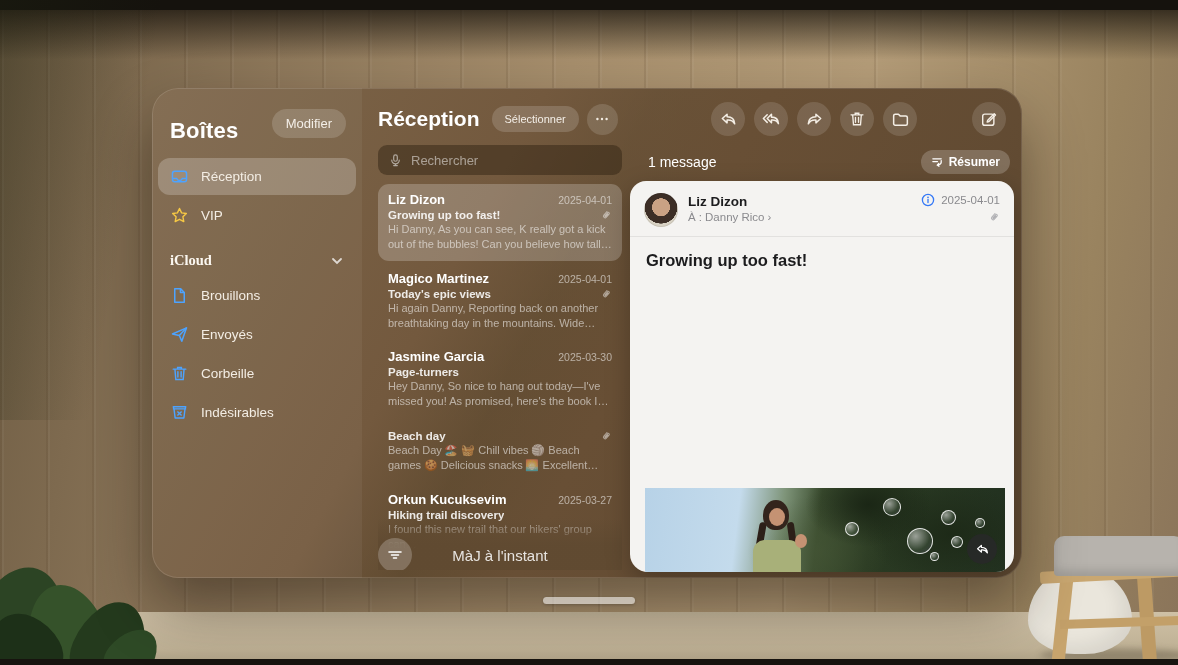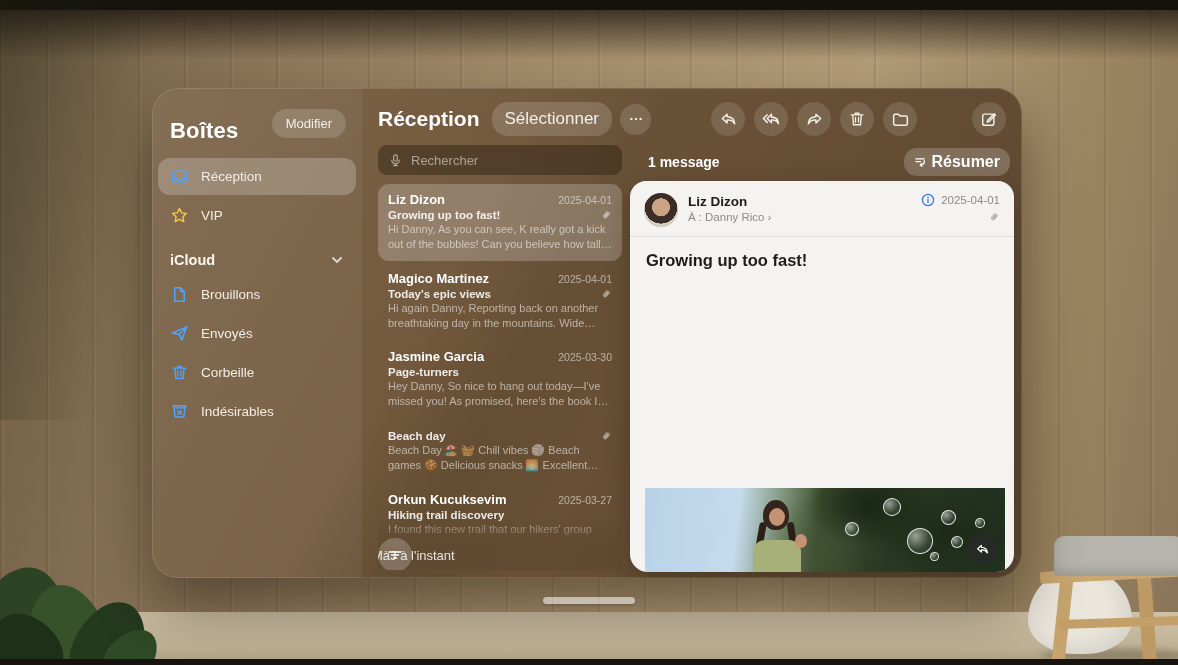--- a/index.html
+++ b/index.html
@@ -51,30 +51,30 @@
   }
 
   
   .sidebar { position:absolute; left:0; top:0; width:210px; bottom:0; padding:14px 6px 10px 6px; background:rgba(255,255,255,0.05); }
   .sb-head { display:flex; align-items:center; justify-content:space-between; padding:0 10px 0 12px; margin-bottom:14px; }
   .sb-title { font-size:22px; font-weight:700; letter-spacing:.2px;margin-top:16px; }
   .pill-btn { background:rgba(255,255,255,0.16); border:none; color:#f4efe8; font-size:13px; padding:7px 14px; border-radius:16px; font-family:inherit; cursor:pointer; }
   .sb-item { display:flex; align-items:center; gap:12px; padding:9px 12px; border-radius:12px; font-size:13.5px; color:#f3ede4; margin-bottom:2px; cursor:pointer; }
   .sb-item.selected { background:rgba(255,255,255,0.22); }
   .sb-item svg { flex:0 0 auto; }
-  .sb-section { display:flex; align-items:center; justify-content:space-between; padding:16px 12px 8px 12px; font-size:14.5px; font-weight:700; color:#fbf7f0; }
+  .sb-section { display:flex; align-items:center; justify-content:space-between; padding:16px 12px 8px 12px; font-size:14.5px; font-weight:700; color:#fbf7f0;font-family:Liberation Serif, serif; }
   .sb-section svg { opacity:.75; }
   .icon-blue { color:#4da3ff; }
   .icon-star { color:#f6c844; }
 
   
   .main { position:absolute; left:210px; top:0; right:0; bottom:0; }
   .main-head { display:flex; align-items:center; padding:12px 16px 0 16px; height:50px; }
   .main-title { font-size:21px; font-weight:700; margin-right:12px; }
-  .select-btn { font-size:17px; padding:7px 13px; }
+  .select-btn { font-size:11px; padding:7px 13px; }
   .circle-btn { width:31px; height:31px; border-radius:50%; background:rgba(255,255,255,0.14); border:none; color:#f2ece2; display:flex; align-items:center; justify-content:center; margin-left:8px; cursor:pointer; }
   .toolbar { display:flex; align-items:center; margin-left:auto; gap:9px; }
   .tb-btn { width:34px; height:34px; border-radius:50%; background:rgba(255,255,255,0.13); border:none; color:#f4eee5; display:flex; align-items:center; justify-content:center; cursor:pointer; }
   .compose-btn { margin-left:46px; }
 
   
   .list-pane { position:absolute; left:16px; top:57px; width:244px; bottom:8px; overflow:hidden; }
   .search-field { display:flex; align-items:center; gap:8px; height:30px; border-radius:9px; background:rgba(45,30,15,0.45); padding:0 10px; color:rgba(255,255,255,0.55); }
   .search-field input { background:transparent; border:none; outline:none; color:#f3ede4; font-size:13px; width:100%; font-family:inherit; }
   .search-field input::placeholder { color:rgba(255,255,255,0.5); }
@@ -84,27 +84,27 @@
   .msg .row1 { display:flex; justify-content:space-between; align-items:baseline; }
   .msg .sender { font-size:13px; font-weight:700; color:#fff; }
   .msg .date { font-size:10.5px; color:rgba(255,255,255,0.55); }
   .msg .row2 { display:flex; justify-content:space-between; align-items:center; margin-top:2px; }
   .msg .subj { font-size:11.5px; font-weight:700; color:rgba(255,255,255,0.88); white-space:nowrap; overflow:hidden; text-overflow:ellipsis; }
   .msg .clip { color:rgba(255,255,255,0.5); flex:0 0 auto; margin-left:6px; }
   .msg .prev { font-size:11px; line-height:1.35; color:rgba(255,255,255,0.55); margin-top:1px; display:-webkit-box; -webkit-line-clamp:2; -webkit-box-orient:vertical; overflow:hidden; }
   .list-bottom { position:absolute; left:-6px; right:-6px; bottom:-8px; height:60px; padding:14px 6px 0 6px;
     background:linear-gradient(to top, rgba(96,74,49,0.97) 55%, rgba(96,74,49,0)); display:flex; align-items:center; }
   .filter-btn { width:34px; height:34px; border-radius:50%; background:rgba(255,255,255,0.22); border:none; color:#fff; display:flex; align-items:center; justify-content:center; cursor:pointer; }
-  .status-text { position:absolute; left:0; right:0; text-align:left; font-size:13px; color:rgba(255,255,255,0.85); pointer-events:none; }
+  .status-text { position:absolute; left:0; right:0; text-align:center; font-size:15px; color:rgba(255,255,255,0.85); pointer-events:none; }
 
   
   .reading-pane { position:absolute; left:268px; top:60px; right:8px; bottom:6px; display:flex; flex-direction:column; }
   .reading-head { display:flex; align-items:center; justify-content:space-between; padding:2px 4px 0 18px; height:26px; }
-  .msg-count { font-size:14px; font-weight:700; }
-  .summarize-btn { display:flex; align-items:center; gap:5px; background:rgba(255,255,255,0.2); border:none; color:#fff; font-size:16px; font-weight:600; padding:5px 10px; border-radius:13px; font-family:inherit; cursor:pointer; }
+  .msg-count { font-size:14px; font-weight:400; }
+  .summarize-btn { display:flex; align-items:center; gap:5px; background:rgba(255,255,255,0.2); border:none; color:#fff; font-size:12px; font-weight:600; padding:5px 10px; border-radius:13px; font-family:inherit; cursor:pointer; }
   .card { flex:1; margin-top:7px; background:#f4f3f1; border-radius:16px 16px 18px 18px; position:relative; overflow:hidden; color:#1c1c1e; box-shadow:0 8px 24px rgba(0,0,0,0.25); }
   .card-head { display:flex; align-items:flex-start; padding:12px 14px 9px 14px; border-bottom:1px solid #e2e1df; }
   .avatar { width:34px; height:34px; border-radius:50%; flex:0 0 auto; margin-right:10px;
     background:radial-gradient(circle at 50% 42%, #caa284 0 34%, #3c2e26 35% 62%, #d8d2c4 63%); box-shadow:inset 0 0 0 1px rgba(0,0,0,0.08); }
   .ch-names { flex:1; min-width:0; padding-top:1px; }
   .ch-sender { font-size:13.5px; font-weight:700; }
   .ch-to { font-size:11.5px; color:#8a8a8e; margin-top:2px; display:flex; align-items:center; gap:3px; }
   .ch-right { text-align:right; flex:0 0 auto; }
   .ch-date-row { display:flex; align-items:center; gap:6px; font-size:11.5px; color:#8a8a8e; }
   .info-icon { color:#3478f6; }

